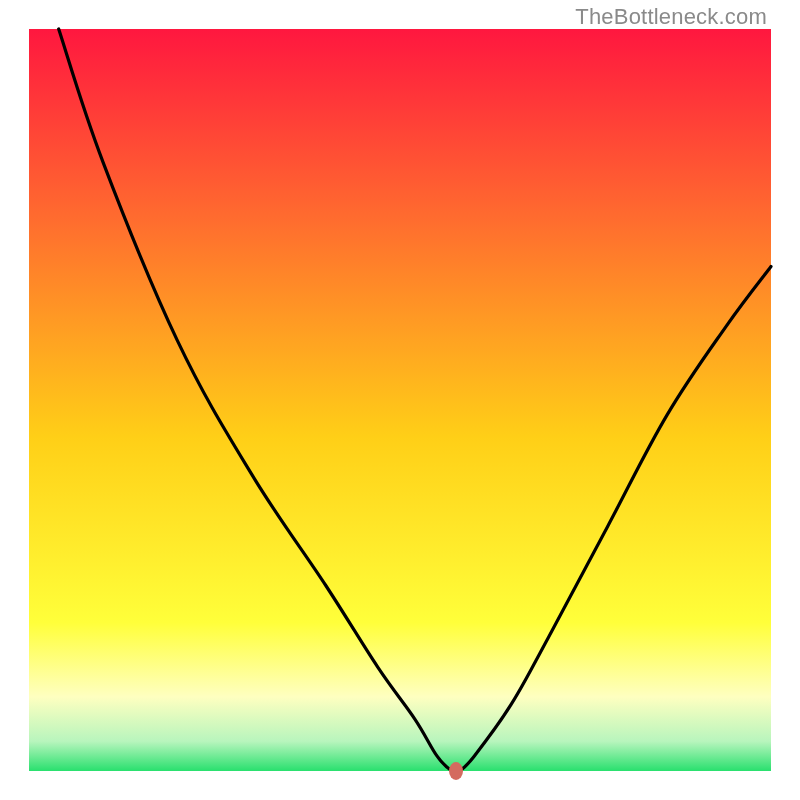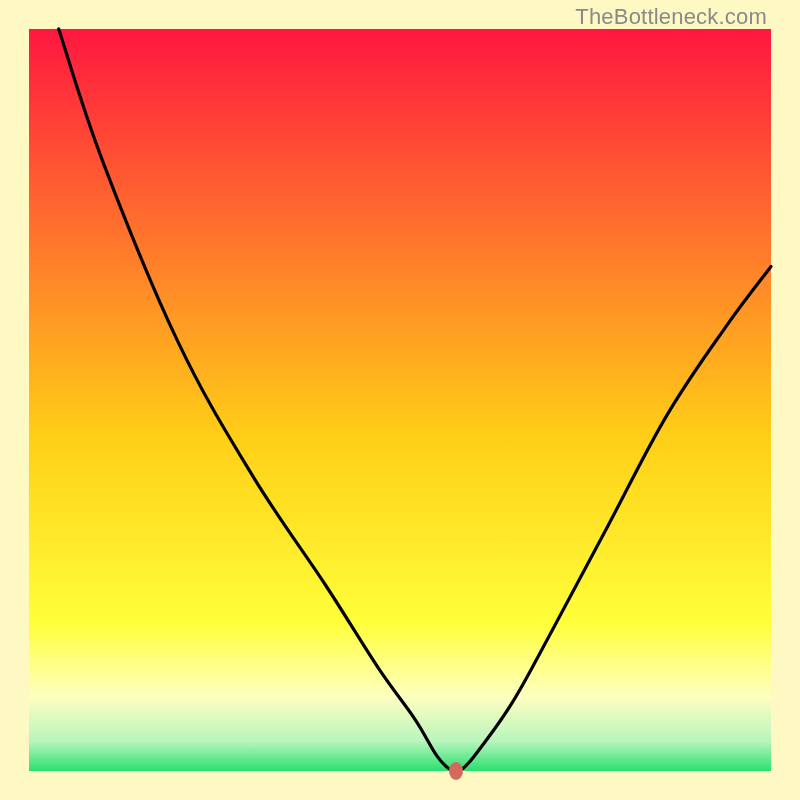--- a/index.html
+++ b/index.html
@@ -10,21 +10,21 @@
     background: #000;
     overflow: hidden;
     font-family: Arial, Helvetica, sans-serif;
   }
   .frame {
     position: absolute;
     left: 0;
     top: 0;
     width: 800px;
     height: 800px;
-    background: #fef9c3;
+    background: #ffffff;
   }
   .plot-area {
     position: absolute;
     left: 29px;
     top: 29px;
     width: 742px;
     height: 742px;
     
   }
   .watermark {

